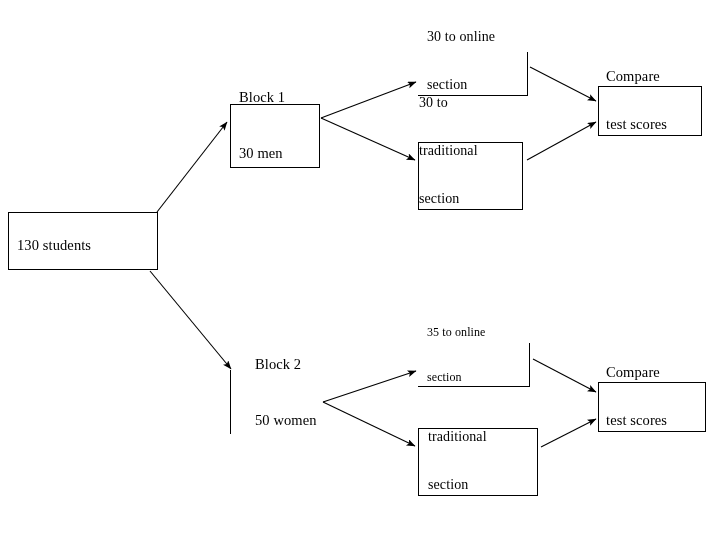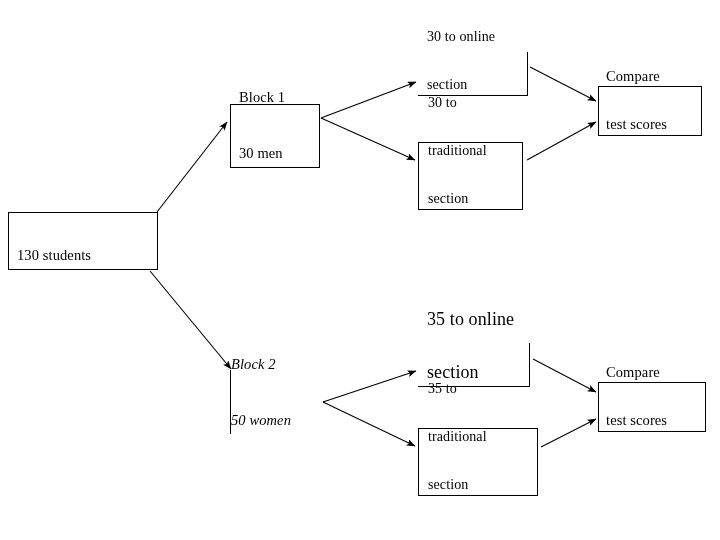--- a/index.html
+++ b/index.html
@@ -45,37 +45,37 @@
     white-space: nowrap;
   }
 
   
   .bd-full   { border: 1.4px solid #000; }
   .bd-left   { border-left: 1.4px solid #000; }
   .bd-rb     { border-right: 1.4px solid #000; border-bottom: 1.4px solid #000; }
 
   
   #node-source    { left: 8px;   top: 212px; width: 150px; height: 58px;
-                    padding: 0 8px; font-size: 14.5px; }
+                    padding: 10px 8px; font-size: 14.5px; }
   #node-source .line { margin: 3.5px 0; }
 
   #node-block1    { left: 230px; top: 86px;  width: 90px;  height: 64px;
                     padding: 0 8px; font-size: 14.5px; margin-top: 18px; }
   #node-block1 .line { margin: 3.5px 0; }
 
   #node-block2    { left: 230px; top: 370px; width: 92px;  height: 64px;
-                    padding: 0 0; font-size: 14.5px; font-style: italic; }
+                    padding: 0 24px; font-size: 14.5px; }
   #node-block2 .line { margin: 3.5px 0; }
 
   #node-online1   { left: 418px; top: 52px;  width: 110px; height: 44px;
                     padding: 0 9px; font-size: 14px; }
   #node-trad1     { left: 418px; top: 142px; width: 105px; height: 68px;
-                    padding: 0 9px; font-size: 14px; }
+                    padding: 0 0; font-size: 14px; }
   #node-online2   { left: 418px; top: 343px; width: 112px; height: 44px;
-                    padding: 0 9px; font-size: 18px; }
+                    padding: 0 9px; font-size: 12px; }
   #node-trad2     { left: 418px; top: 428px; width: 120px; height: 68px;
                     padding: 0 9px; font-size: 14px; }
 
   #node-compare1  { left: 598px; top: 86px;  width: 104px; height: 50px;
                     padding: 0 7px; font-size: 14.5px; }
   #node-compare2  { left: 598px; top: 382px; width: 108px; height: 50px;
                     padding: 0 7px; font-size: 14.5px; }
 </style>
 </head>
 <body>
@@ -134,21 +134,20 @@
     <span class="line">traditional</span>
     <span class="line">section</span>
   </div>
 
   <div class="node bd-rb" id="node-online2">
     <span class="line">35 to online</span>
     <span class="line">section</span>
   </div>
 
   <div class="node bd-full" id="node-trad2">
-    <span class="line">35 to</span>
     <span class="line">traditional</span>
     <span class="line">section</span>
   </div>
 
   <div class="node bd-full" id="node-compare1">
     <span class="line">Compare</span>
     <span class="line">test scores</span>
   </div>
 
   <div class="node bd-full" id="node-compare2">

